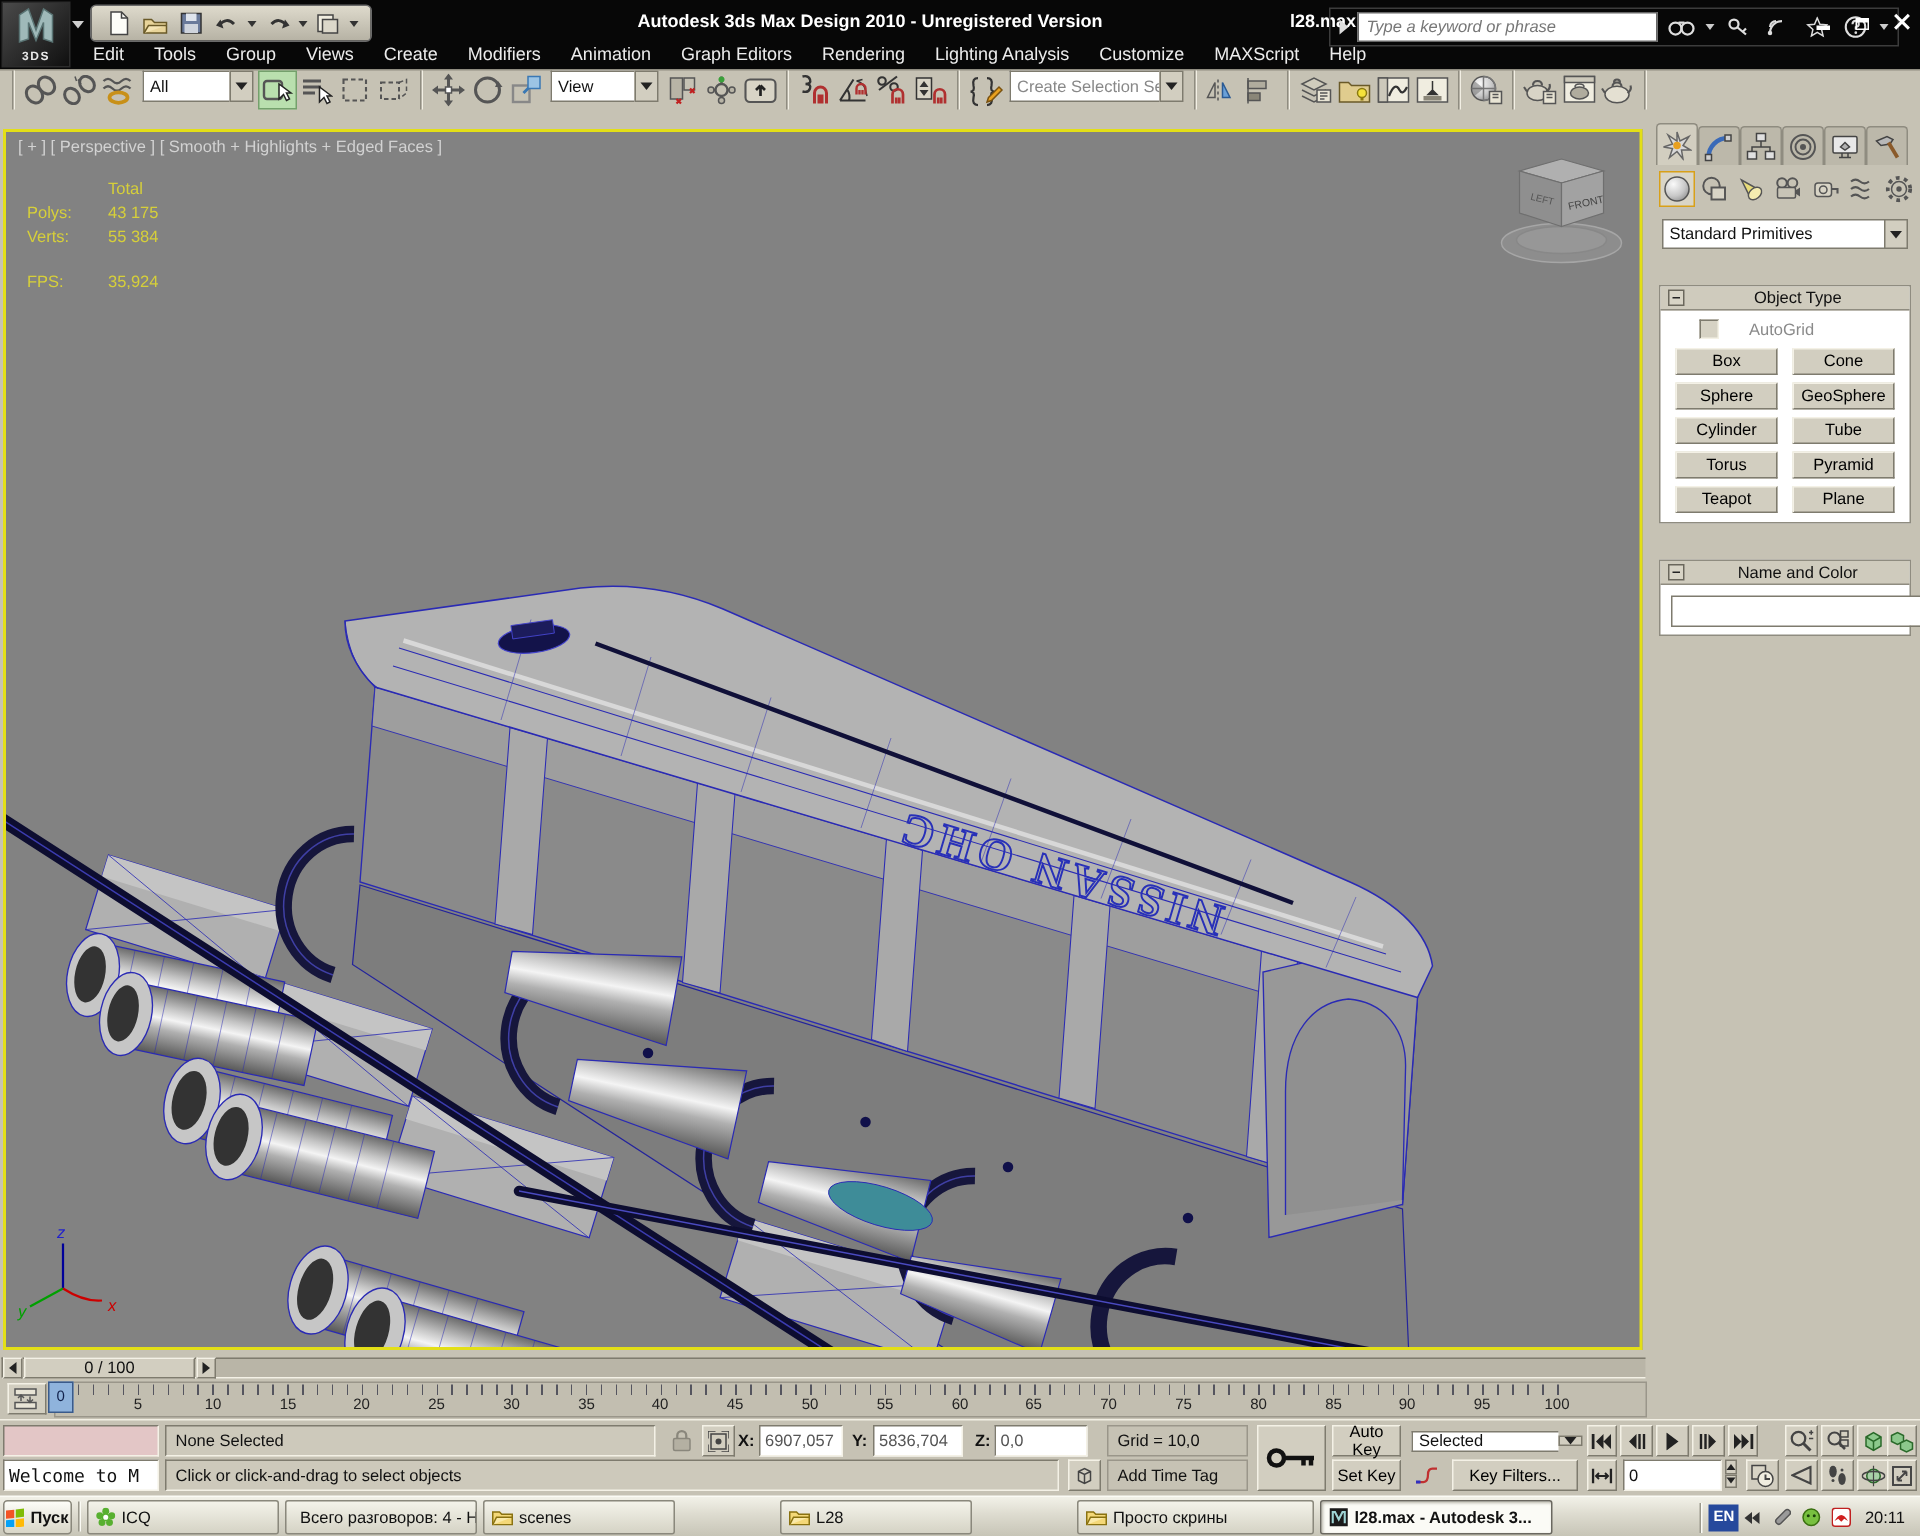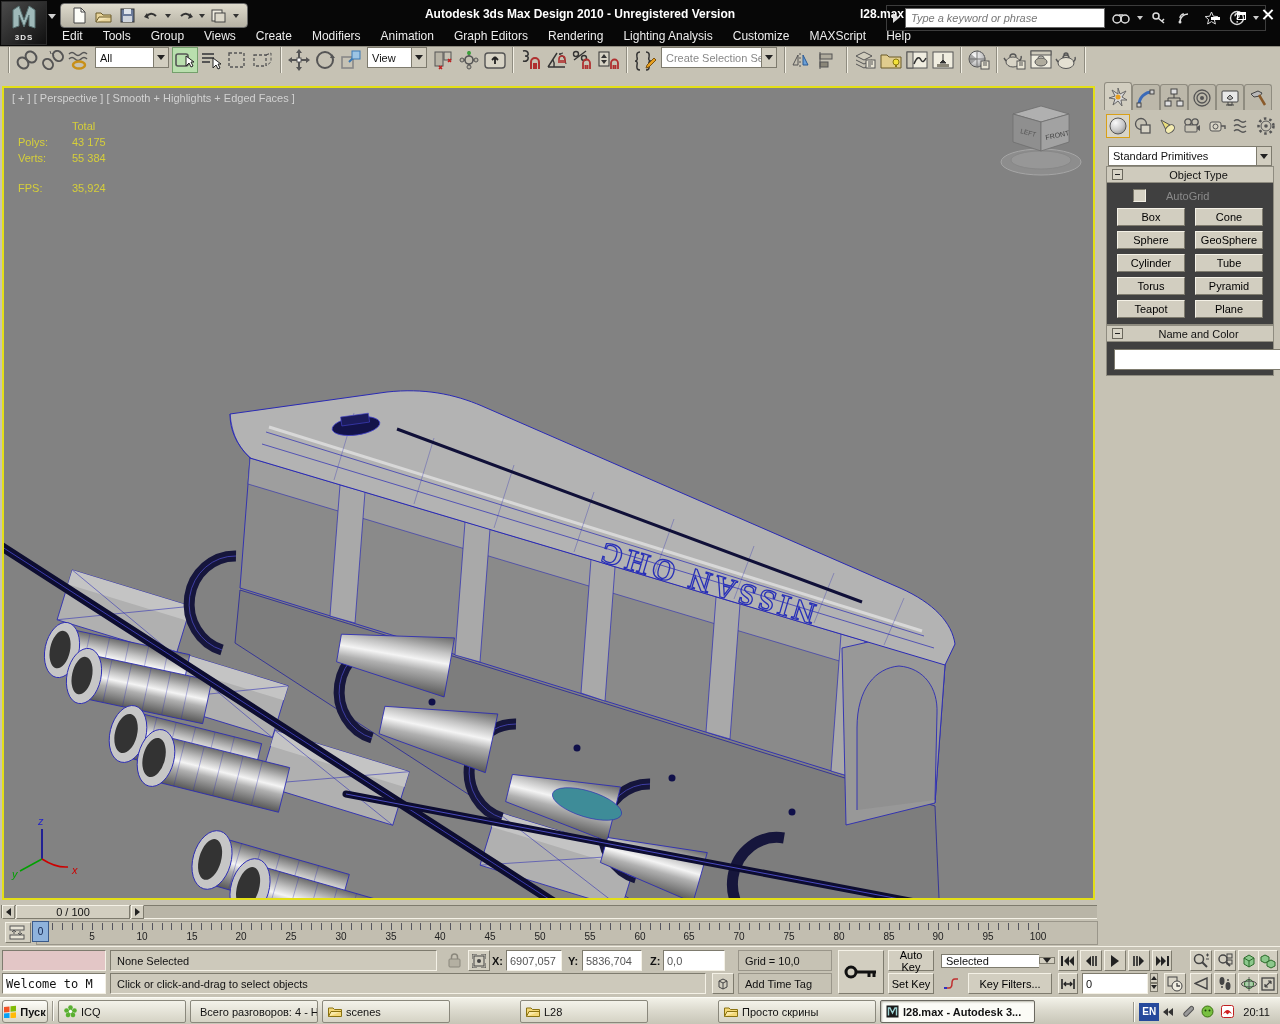--- a/index.html
+++ b/index.html
@@ -72,21 +72,21 @@
   
   .cmdpanel{position:absolute;left:1100px;top:82px;width:180px;height:864px;background:#c6c2b4;padding-top:2px}
   .cp-tabs{display:flex;margin-left:4px}
   .cp-tab{width:28px;height:26px;display:flex;align-items:center;justify-content:center;
     border:1px solid #8f8c80;border-bottom:none;background:#bcb8aa;border-radius:3px 3px 0 0}
   .cp-tab.active{background:#d2cec0;height:28px;margin-top:-2px}
   .cp-subrow{display:flex;gap:1px;margin:4px 2px 0 6px}
   .cp-sub{width:24px;height:24px;display:flex;align-items:center;justify-content:center}
   .cp-sub.active{border:1px solid #d8a018;background:#d9d5c7}
   .cp-dd{margin:8px 8px 0 8px}
-  .rollout{margin:0 6px 0 6px;border:1px solid #8f8c80;padding-bottom:6px;background:#404040}
+  .rollout{margin:24px 6px 0 6px;border:1px solid #8f8c80;padding-bottom:6px;background:#ffffff}
   .ro-head{display:flex;align-items:center;height:16px;border-bottom:1px solid #8f8c80;
     background:#cfcbbd;padding:0 2px}
   .ro-minus{width:11px;height:11px;border:1px solid #6a675c;background:#d8d4c6;position:relative;margin:0 3px}
   .ro-minus::before{content:"";position:absolute;left:2px;top:4px;width:5px;height:1px;background:#222}
   .ro-title{flex:1;text-align:center;font-size:11px}
   .autogrid-row{display:flex;align-items:center;gap:20px;margin:6px 0 2px 26px}
   .checkbox{width:13px;height:13px;background:#d6d2c4;border-top:1px solid #7e7b6e;border-left:1px solid #7e7b6e;
     border-bottom:1px solid #f4f1e6;border-right:1px solid #f4f1e6}
   .autogrid-lab{color:#8a8a8a}
   .ot-grid{display:grid;grid-template-columns:1fr 1fr;gap:5px 10px;margin:6px 10px 0 10px}
@@ -355,21 +355,21 @@
           <path d="M18,5 L21,9 L16,9 Z" fill="#555"></path>
         </svg>
       </span>
     <span class="tbi">
         <svg width="22" height="22">
           <rect x="2" y="8" width="11" height="11" fill="none" stroke="#888" stroke-width="1.6"></rect>
           <path d="M9,13 L19,3 M19,3 L13,4 M19,3 L18,9" stroke="#3a78b4" stroke-width="2" fill="none"></path>
           <rect x="12" y="2" width="8" height="8" fill="#9cc4e4" stroke="#3a78b4"></rect>
         </svg>
       </span>
-    <div class="dd" style="width:60px">
+    <div class="dd" style="width:72px">
       <span class="dd-val">View</span>
       <span class="dd-btn">
           <span class="tri-down"></span>
         </span>
     </div>
     <span class="tbi">
         <svg width="22" height="22">
           <rect x="3" y="3" width="8" height="14" fill="#b8b4a6" stroke="#555"></rect>
           <rect x="12" y="3" width="7" height="8" fill="none" stroke="#555"></rect>
           <path d="M7,17 l3,3 m-3,0 l3,-3 M16,10 l3,3 m-3,0 l3,-3" stroke="#c02020" stroke-width="1.5"></path>

